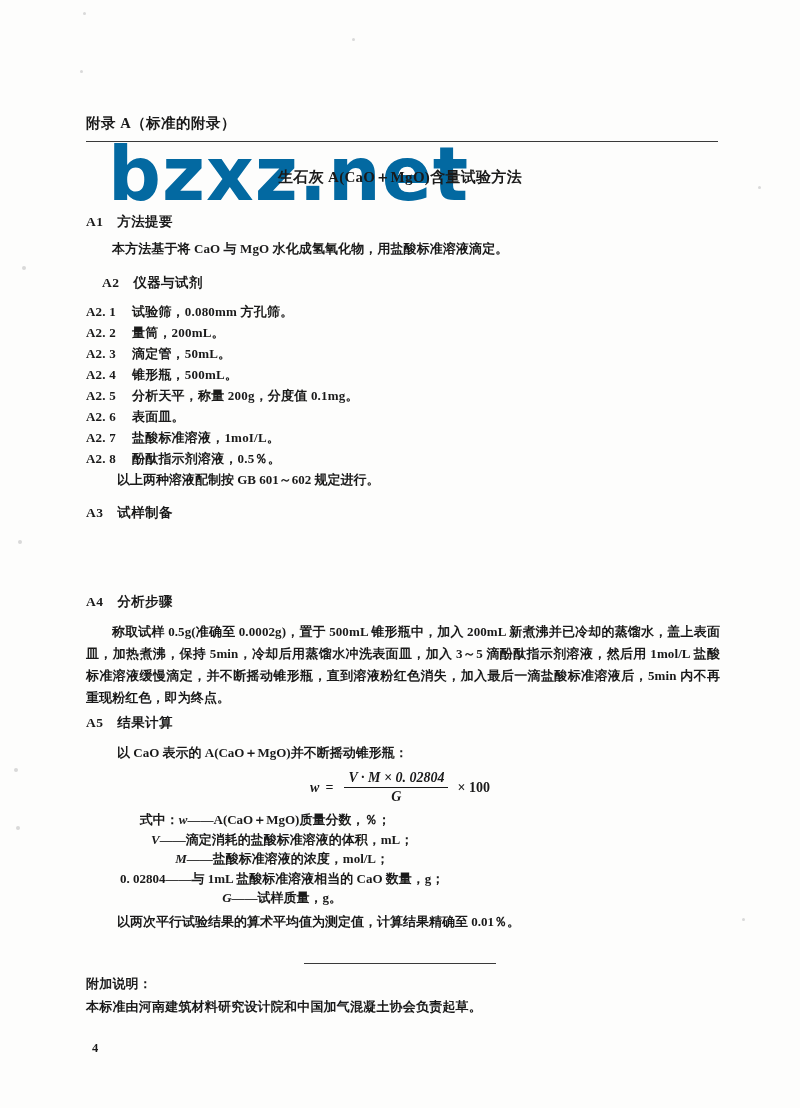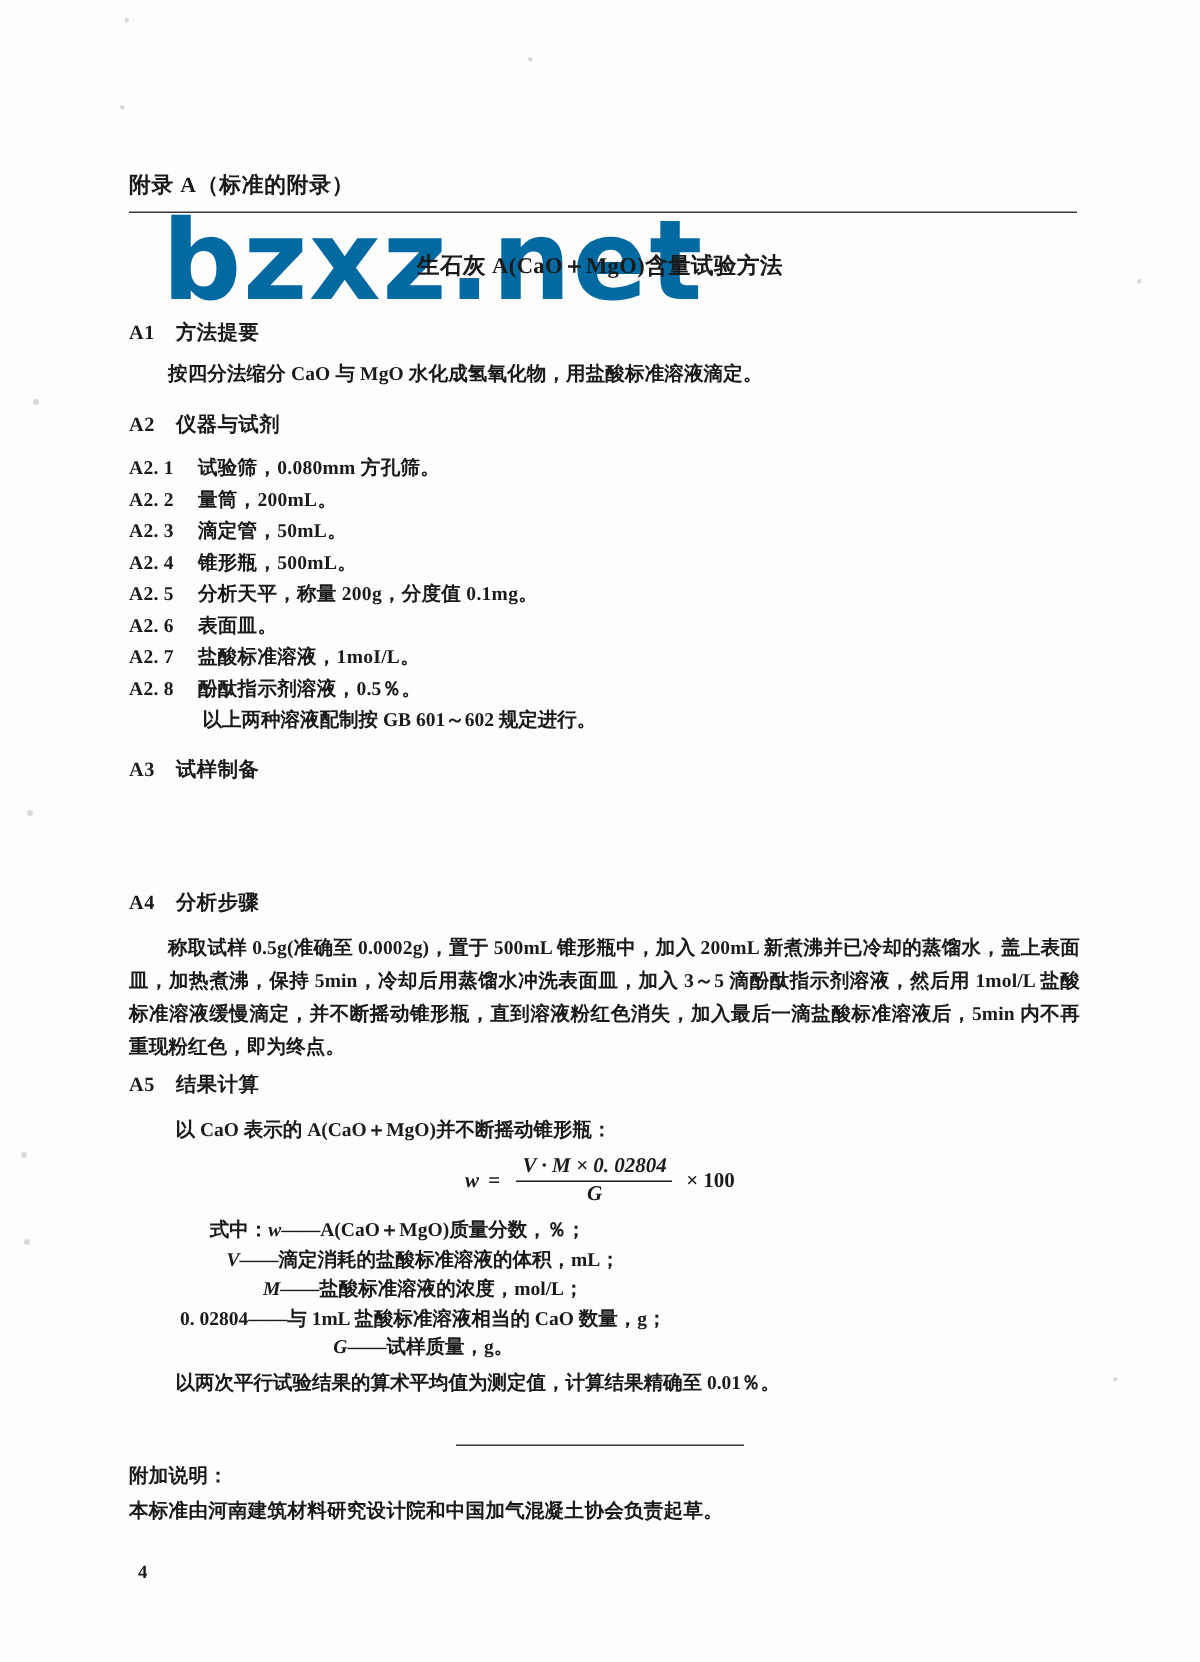--- a/index.html
+++ b/index.html
@@ -217,23 +217,23 @@
   <div id="content">
 
     <div class="abs header-title">附录 A（标准的附录）</div>
     <div class="abs header-rule"></div>
 
     <div class="abs doc-title">生石灰 A(CaO＋MgO)含量试验方法</div>
 
     <div class="abs sec-head" style="top:213px;">
       <span class="num">A1</span><span>方法提要</span>
     </div>
-    <div class="abs para" style="top:238px;">按四分法缩分 CaO 与 MgO 水化成氢氧化物，用盐酸标准溶液滴定。</div>
-
-    <div class="abs sec-head" style="top:274px;">
+    <div class="abs para" style="top:238px;">本方法基于将 CaO 与 MgO 水化成氢氧化物，用盐酸标准溶液滴定。</div>
+
+    <div class="abs sec-head" style="top:274px;margin-left:16px;">
       <span class="num">A2</span><span>仪器与试剂</span>
     </div>
 
     <div class="abs item" style="top:303px;">
       <span class="num">A2. 1</span><span>试验筛，0.080mm 方孔筛。</span>
     </div>
     <div class="abs item" style="top:324px;">
       <span class="num">A2. 2</span><span>量筒，200mL。</span>
     </div>
     <div class="abs item" style="top:345px;">
@@ -247,21 +247,21 @@
     </div>
     <div class="abs item" style="top:408px;">
       <span class="num">A2. 6</span><span>表面皿。</span>
     </div>
     <div class="abs item" style="top:429px;">
       <span class="num">A2. 7</span><span>盐酸标准溶液，1moI/L。</span>
     </div>
     <div class="abs item" style="top:450px;">
       <span class="num">A2. 8</span><span>酚酞指示剂溶液，0.5％。</span>
     </div>
-    <div class="abs note" style="top:471px;margin-left:18px;">以上两种溶液配制按 GB 601～602 规定进行。</div>
+    <div class="abs note" style="top:471px;">以上两种溶液配制按 GB 601～602 规定进行。</div>
 
     <div class="abs sec-head" style="top:504px;">
       <span class="num">A3</span><span>试样制备</span>
     </div>
 
     <div class="abs sec-head" style="top:593px;">
       <span class="num">A4</span><span>分析步骤</span>
     </div>
     <div class="abs para" style="top:621px;">称取试样 0.5g(准确至 0.0002g)，置于 500mL 锥形瓶中，加入 200mL 新煮沸并已冷却的蒸馏水，盖上表面皿，加热煮沸，保持 5min，冷却后用蒸馏水冲洗表面皿，加入 3～5 滴酚酞指示剂溶液，然后用 1mol/L 盐酸标准溶液缓慢滴定，并不断摇动锥形瓶，直到溶液粉红色消失，加入最后一滴盐酸标准溶液后，5min 内不再重现粉红色，即为终点。</div>
 

